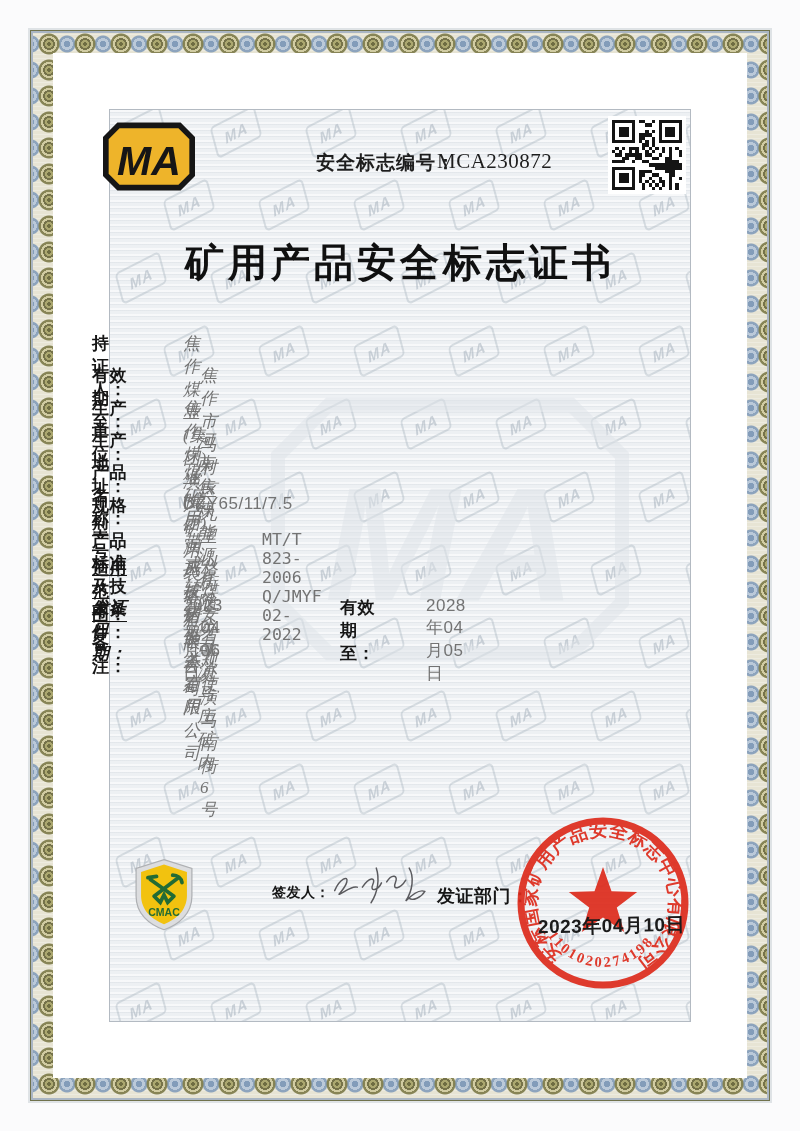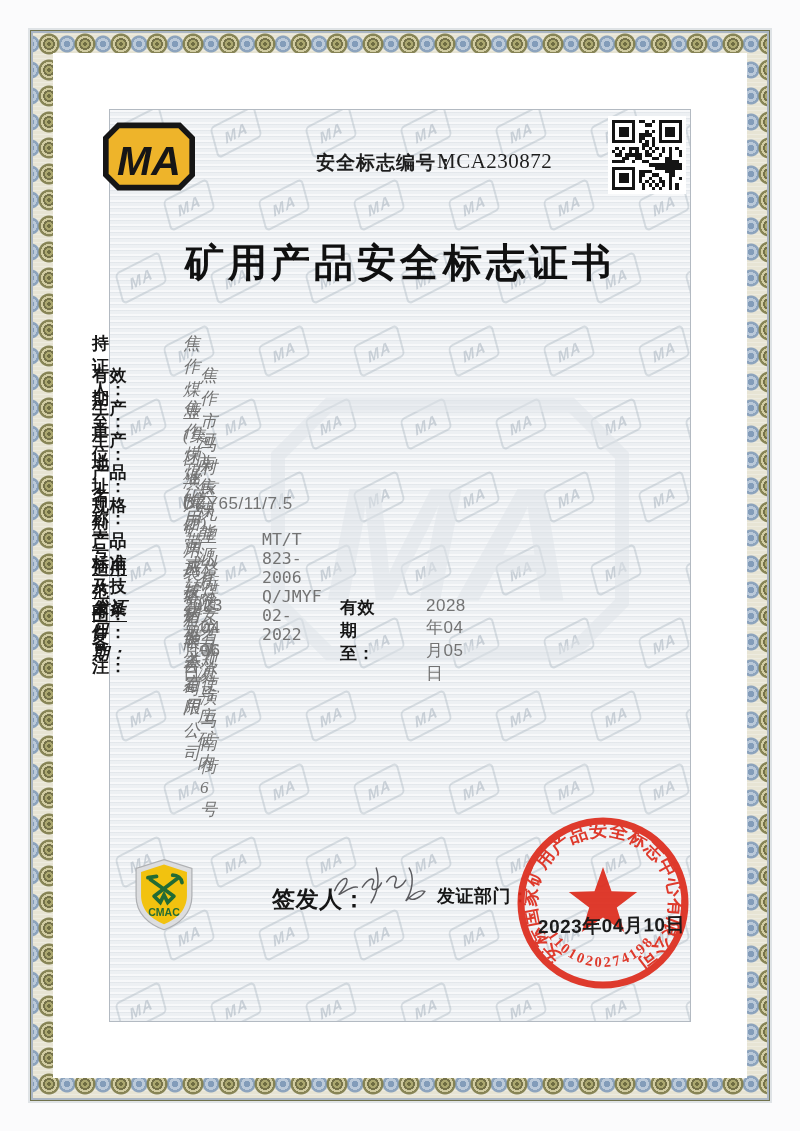--- a/index.html
+++ b/index.html
@@ -652,21 +652,21 @@
       <g stroke="#226b35" stroke-width="6" stroke-linecap="round" fill="none">
         <path d="M28 35 L66 62"></path>
         <path d="M72 33 L34 62"></path>
         <path d="M24 32 L38 30"></path>
         <path d="M64 28 C72 28 78 33 79 40"></path>
         <path d="M36 64 L44 72 L50 60 L56 72 L64 64"></path>
       </g>
       <text x="50" y="94" text-anchor="middle" font-size="17" font-weight="800" fill="#226b35" font-family="Liberation Sans, sans-serif">CMAC</text>
     </svg>
 
-    <span class="abs lab" style="left:272px;top:884px;font-size:23px;">签发人：</span>
+    <span class="abs lab" style="left:272px;top:884px;font-size:14px;">签发人：</span>
     <svg class="abs" style="left:326px;top:860px;width:104px;height:50px;" viewBox="0 0 120 55">
       <path class="sig" d="M10 34 C16 20 26 16 24 24 C22 32 12 40 16 38 C22 35 30 28 36 30"></path>
       <path class="sig" d="M42 30 C50 18 58 18 54 27 C50 36 60 34 64 25 M58 8 C62 20 60 36 52 48"></path>
       <path class="sig" d="M70 24 C76 14 84 16 80 25 C76 34 86 32 92 22"></path>
       <path class="sig" d="M96 8 C102 18 100 34 92 46 C100 38 108 32 114 35 C110 42 100 46 96 43"></path>
     </svg>
     <span class="abs lab" style="left:437px;top:884px;font-size:18px;">发证部门：</span>
 
     <svg class="abs" style="left:517px;top:817px;width:172px;height:172px;opacity:.92;" viewBox="0 0 172 172">
       <circle cx="86" cy="86" r="82" fill="none" stroke="#dd2b1c" stroke-width="7"></circle>

